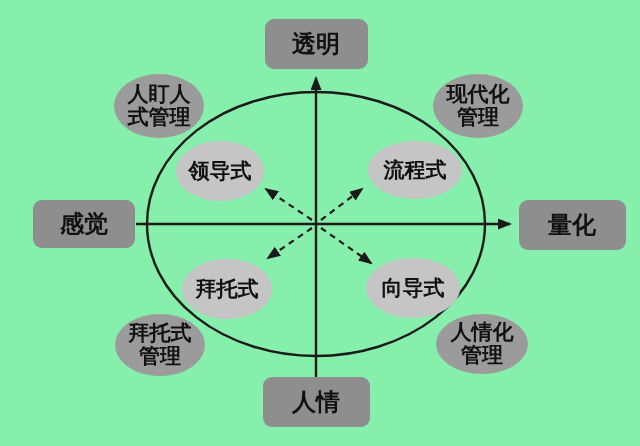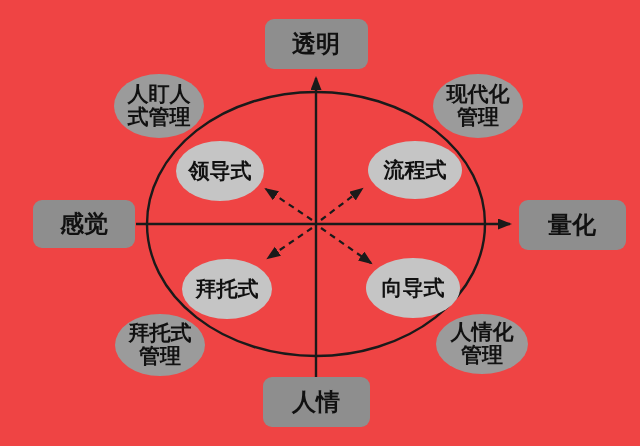--- a/index.html
+++ b/index.html
@@ -1,20 +1,20 @@
 <!DOCTYPE html>
 <html><head>
 <meta charset="utf-8">
 <style>
   html, body { margin: 0; padding: 0; background: #ffffff; }
   .stage {
     position: relative;
     width: 640px;
     height: 446px;
-    background: #ef4444;
+    background: #86efac;
     font-family: "Liberation Serif", serif;
     overflow: hidden;
   }
   svg { display: block; }
   .axis-line, .quad-circle { fill: none; }
   .dashed-line { fill: none; stroke-dasharray: 6 5; }
   .label-text {
     font-family: "Liberation Serif", serif;
     font-weight: bold;
     fill: #111111;

